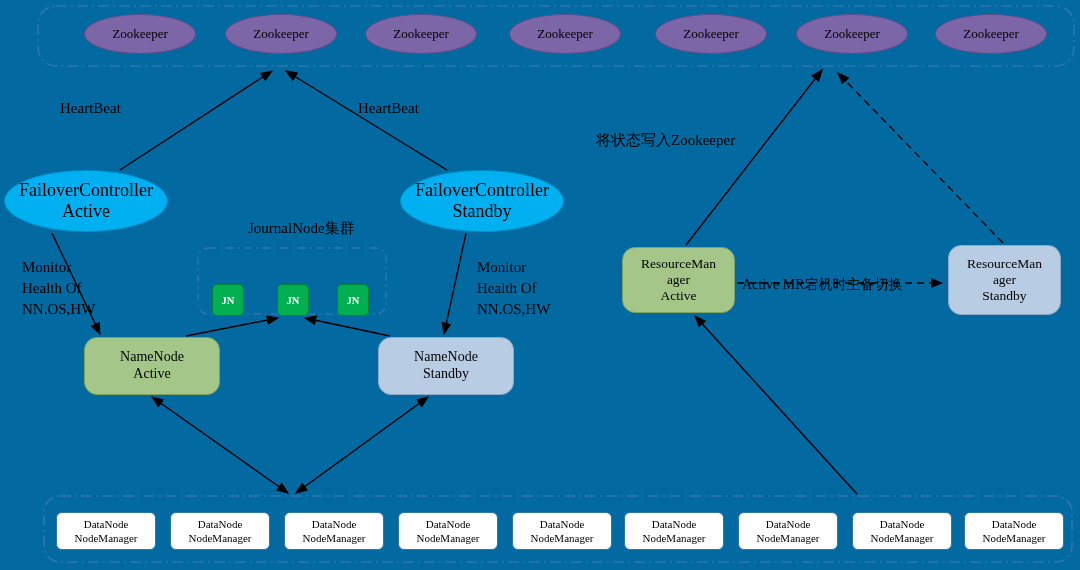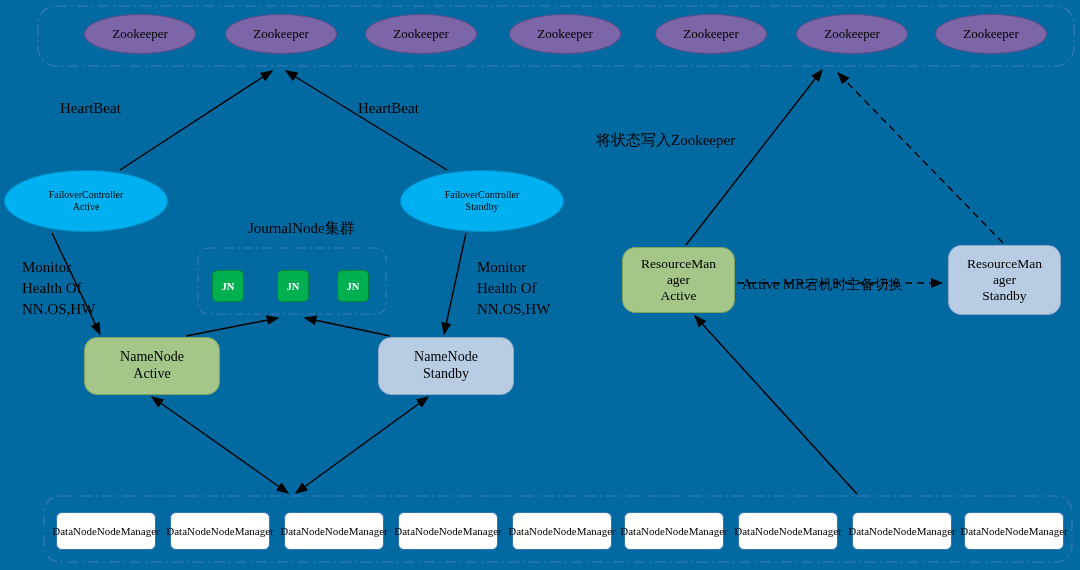--- a/index.html
+++ b/index.html
@@ -8,31 +8,31 @@
     font-family:"Liberation Serif","DejaVu Serif",serif; color:#000; overflow:hidden;
   }
   svg.layer { position:absolute; left:0; top:0; width:1080px; height:570px; }
   .node {
     position:absolute; display:flex; flex-direction:column; align-items:center;
     justify-content:center; text-align:center; line-height:1.18; box-sizing:border-box;
   }
   .zk { width:112px; height:40px; top:14px; border-radius:50%;
         background:#7C66A8; border:1px solid #5F4D8C; font-size:13px; }
   .fc { width:164px; height:62px; top:170px; border-radius:50%;
-        background:#00B0F0; border:1px solid #0090C8; font-size:10px;justify-content:center; }
+        background:#00B0F0; border:1px solid #0090C8; font-size:18px;justify-content:center; }
   .rectnode { border-radius:13px; }
   .green { background:#A4C688; border:1.5px solid #7FA35D; }
   .lblue { background:#B8CCE4; border:1.5px solid #8EA9CC; }
   .nn { width:136px; height:58px; top:337px; font-size:14px; }
   .rm { width:113px; font-size:13.5px; }
-  .jn { position:absolute; width:30px; height:30px; top:270px; border-radius:5px;
+  .jn { position:absolute; width:30px; height:30px; top:284px; border-radius:5px;
         background:#00B050; border:1px solid #00813A; color:#fff; font-weight:bold;
         font-size:10.5px; display:flex; align-items:center; justify-content:center; }
   .dn { position:absolute; width:100px; height:38px; top:512px; background:#fff;
-        border:1.5px solid #2E75B6; border-radius:6px; display:flex; flex-direction:row;
+        border:1.5px solid #2E75B6; border-radius:6px; display:flex; flex-direction:column;
         align-items:center; justify-content:center; font-size:11px; line-height:1.3;
         box-sizing:border-box; }
   .lbl { position:absolute; font-size:15px; white-space:nowrap; }
   .lbl-sm { font-size:14px;margin-top:22px; }
   .monitor { line-height:1.4; font-size:15px; }
   .monitor span { display:block; }
 </style>
 </head>
 <body>
 

